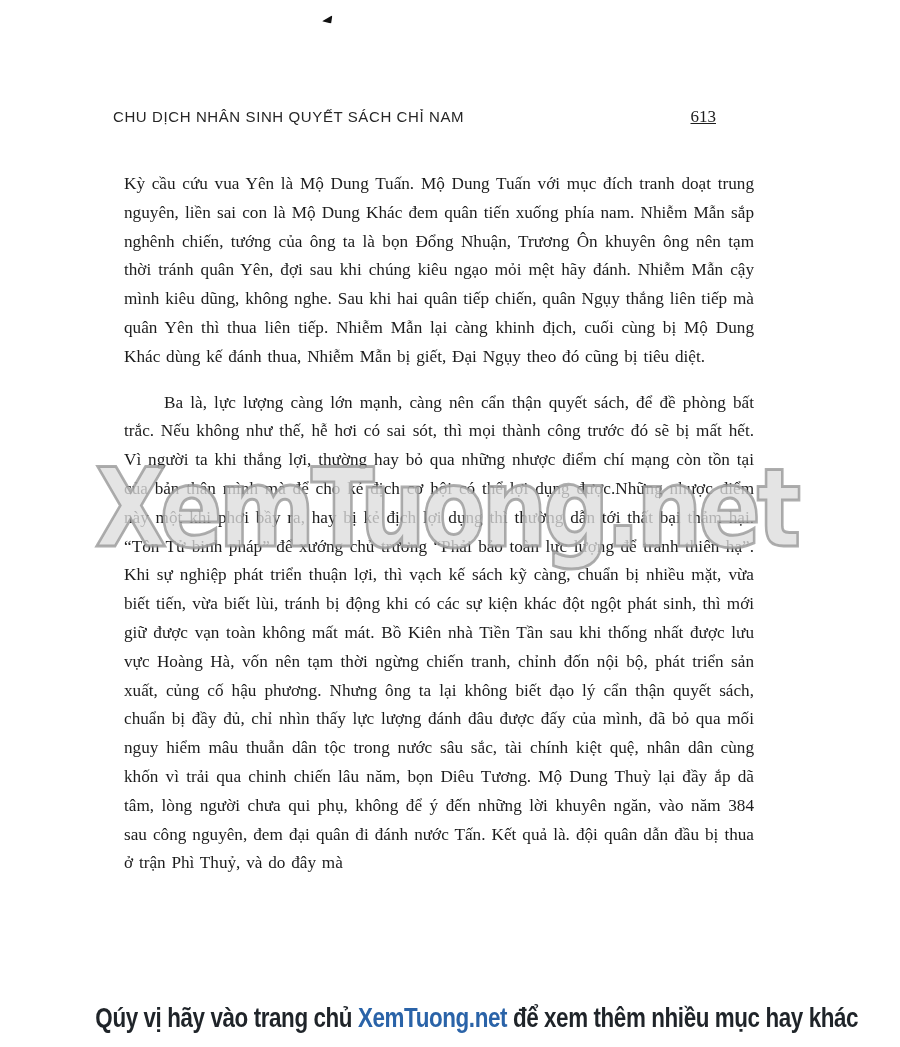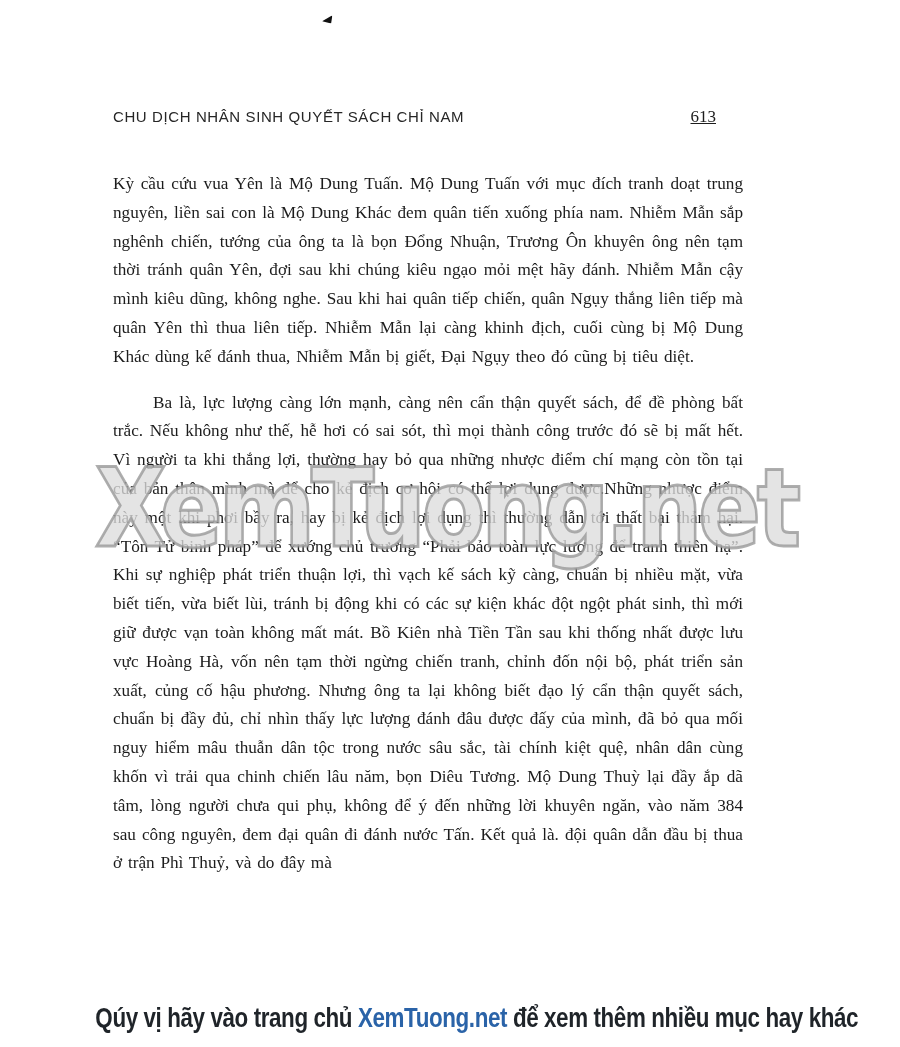--- a/index.html
+++ b/index.html
@@ -49,21 +49,21 @@
   .page-number {
     font-family: "Liberation Serif", serif;
     font-size: 17px;
     color: #1c1c1c;
     text-decoration: underline;
   }
 
   
   .body-text {
     position: absolute;
-    left: 113px;
+    left: 124px;
     top: 170px;
     width: 630px;
     z-index: 1;
   }
   .para {
     font-size: 17.2px;
     line-height: 28.8px;
     text-align: justify;
     margin: 0 0 17px 0;
     word-spacing: 1.5px;

